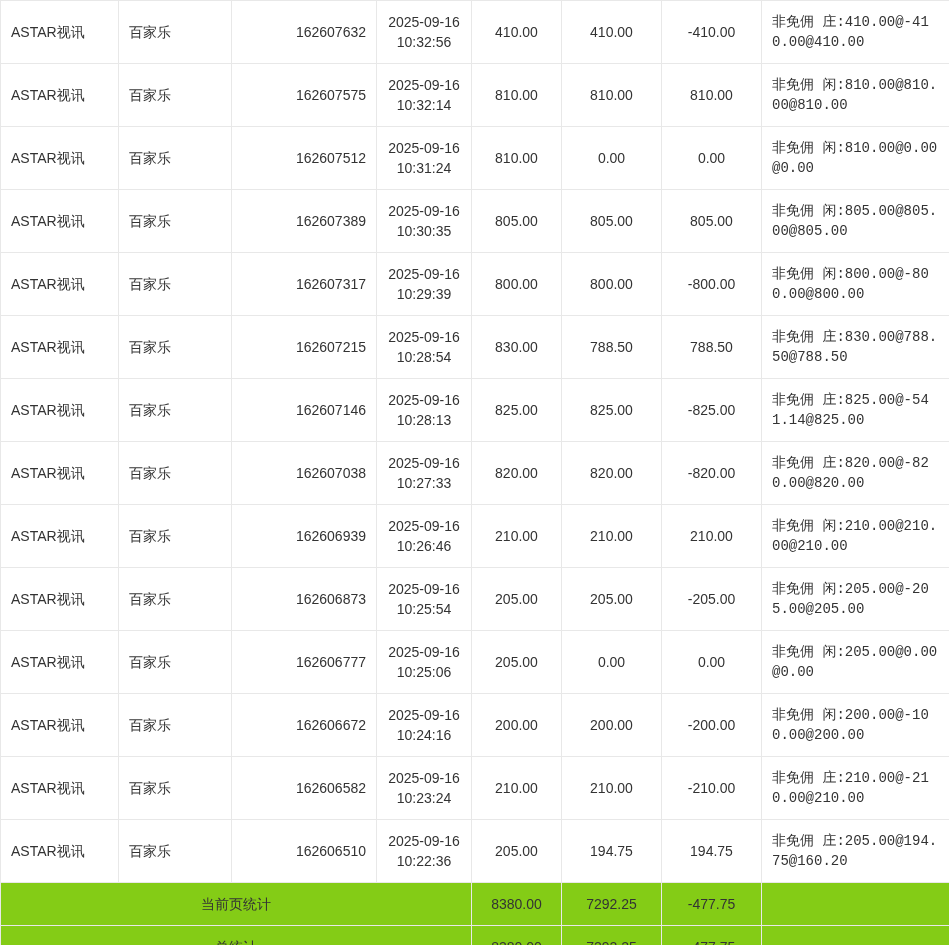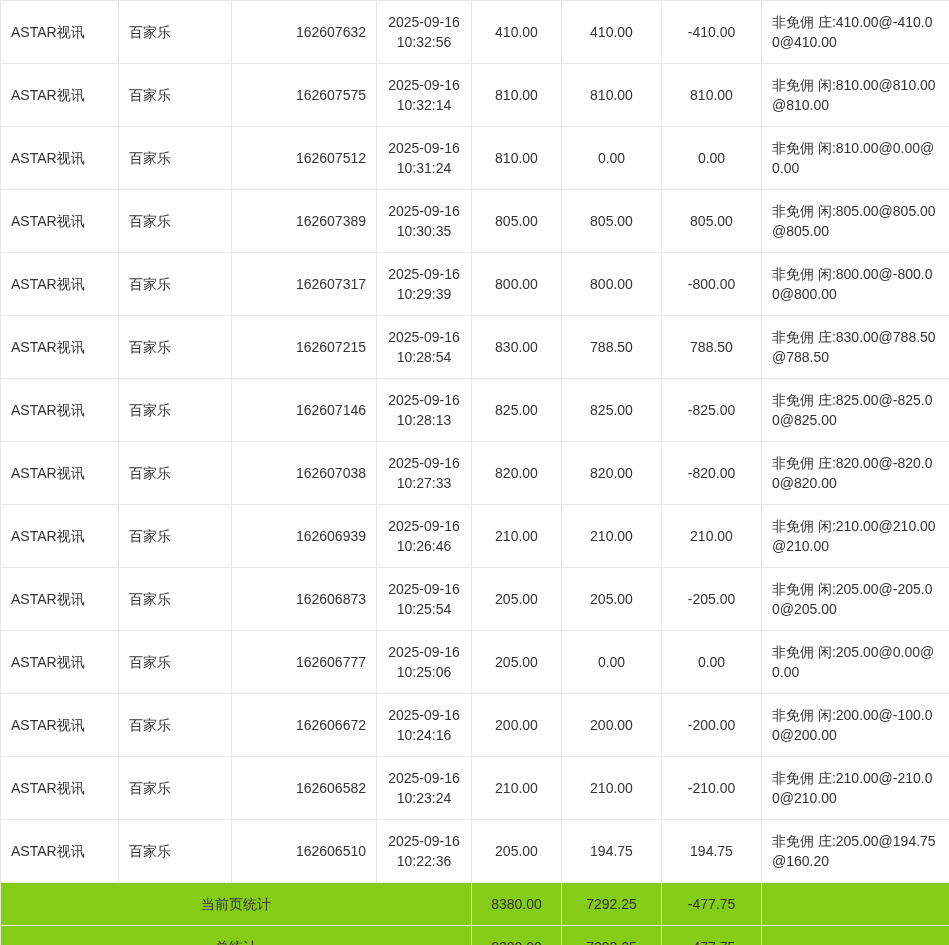--- a/index.html
+++ b/index.html
@@ -37,21 +37,21 @@
     color: #333;
     background: #ffffff;
   }
   td.cell-platform { text-align: left; padding-left: 14px; }
   td.cell-game     { text-align: left; padding-left: 14px; }
   td.cell-betid    { text-align: right; }
   td.cell-time     { text-align: center; white-space: normal; }
   td.cell-amount,
   td.cell-valid,
   td.cell-profit   { text-align: center; }
-  td.cell-detail   { text-align: left; word-break: break-all; padding-left: 12px; padding-right: 10px; }
+  td.cell-detail   { text-align: left; word-break: break-all; padding-left: 12px; padding-right: 10px; font-family: Liberation Mono, monospace; }
 
   tr.summary-row td {
     background: #84cc16;
   }
   td.summary-label {
     text-align: center;
     color: #333;
   }
   td.summary-empty { background: #fafafa; }
 
@@ -161,21 +161,21 @@
       <td class="cell-platform">ASTAR视讯</td>
       <td class="cell-game">百家乐</td>
       <td class="cell-betid">162607146</td>
       <td class="cell-time">
         <span class="time-line">2025-09-16</span>
         <span class="time-line">10:28:13</span>
       </td>
       <td class="cell-amount">825.00</td>
       <td class="cell-valid">825.00</td>
       <td class="cell-profit">-825.00</td>
-      <td class="cell-detail">非免佣 庄:825.00@-825.00@825.00</td>
+      <td class="cell-detail">非免佣 庄:825.00@-541.14@825.00</td>
     </tr>
 
     <tr>
       <td class="cell-platform">ASTAR视讯</td>
       <td class="cell-game">百家乐</td>
       <td class="cell-betid">162607038</td>
       <td class="cell-time">
         <span class="time-line">2025-09-16</span>
         <span class="time-line">10:27:33</span>
       </td>

